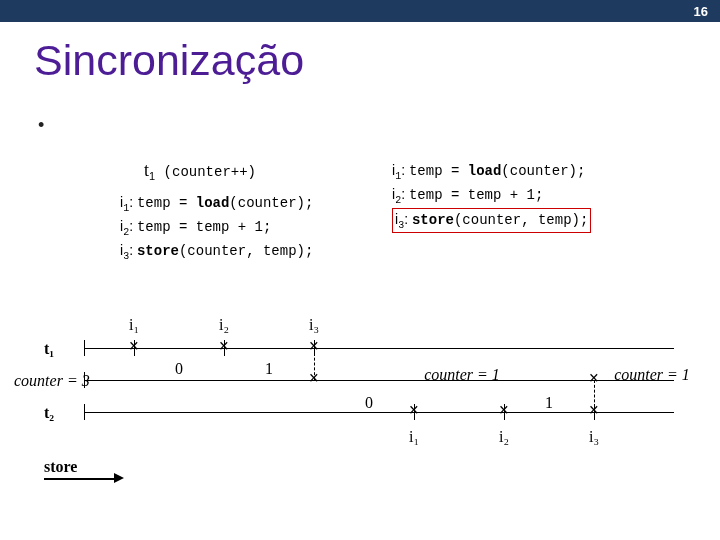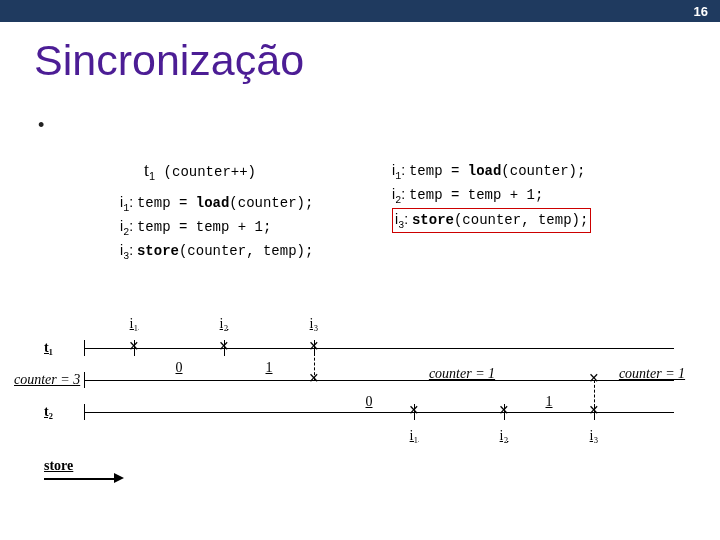--- a/index.html
+++ b/index.html
@@ -74,21 +74,21 @@
     position: absolute;
     left: 44px;
     top: 310px;
     width: 636px;
     height: 210px;
     font-family: 'Times New Roman', serif;
   }
   .axis { position:absolute; background:#000; height:1px; }
   .vtick { position:absolute; background:#000; width:1px; }
   .xmark { position:absolute; font-size:18px; font-weight:bold; transform:translate(-50%,-55%); }
-  .dlabel { position:absolute; font-size:14px; transform:translate(-50%,0); white-space:nowrap;text-decoration:underline;}
+  .dlabel { position:absolute; font-size:16px; transform:translate(-50%,0); white-space:nowrap;}
   .dlabel.left { transform:none; }
   .dlabel.ital { font-style:italic; }
   .arrow-line{position:absolute;background:#000;height:2px;}
   .arrow-head{position:absolute;width:0;height:0;border-top:5px solid transparent;border-bottom:5px solid transparent;border-left:10px solid #000;}
 </style>
 </head>
 <body>
 
 <div class="topbar">
   <span>16</span>

